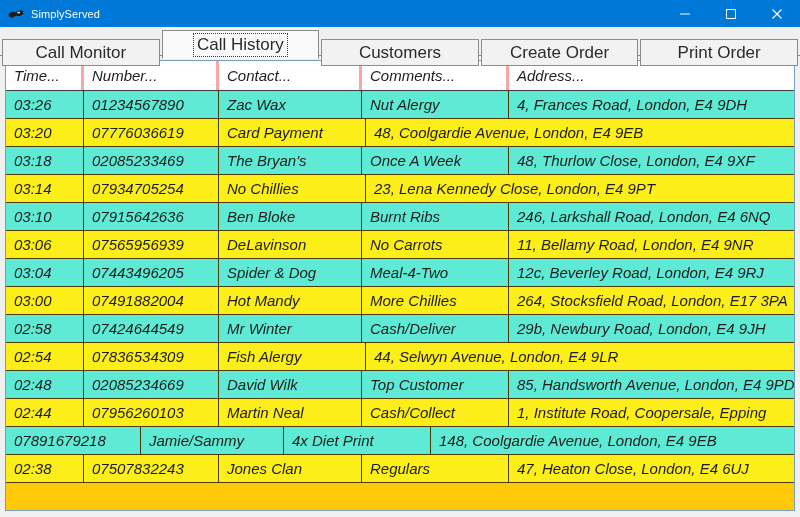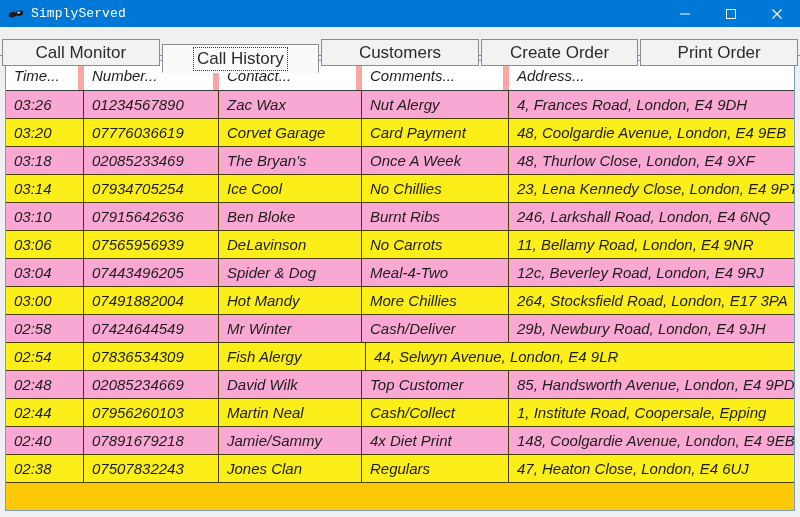--- a/index.html
+++ b/index.html
@@ -36,22 +36,22 @@
   .title-icon {
     width: 16px;
     height: 16px;
     margin-left: 8px;
     margin-right: 7px;
     display: block;
     flex: 0 0 auto;
   }
   .title-text {
     color: #ffffff;
-    font-size: 13px;
-    font-family: Liberation Mono, monospace;
+    font-size: 11px;
+    font-family: Liberation Sans, sans-serif;
     letter-spacing: 0.1px;
     white-space: nowrap;
   }
   .win-controls {
     position: absolute;
     right: 0;
     top: 0;
     height: 27px;
     display: flex;
     align-items: stretch;
@@ -91,21 +91,21 @@
     font-size: 17px;
     color: #2b2b2b;
     font-family: "Liberation Sans", sans-serif;
     position: relative;
     top: 11px;
   }
   .tab:last-child { margin-right: 0; }
   .tab.selected {
     background: #fafafa;
     height: 29px;
-    top: 18px;
+    top: 4px;
     border-bottom: 1px solid #fafafa;
     z-index: 3;
   }
   .tab.selected .tab-label {
     outline: 1px dotted #3a3a3a;
     outline-offset: 1px;
     padding: 0 2px;
   }
   .tab-label { white-space: nowrap; }
 
@@ -136,39 +136,39 @@
   }
   .hcell {
     box-sizing: border-box;
     display: flex;
     align-items: center;
     padding-left: 8px;
     font-style: italic;
     font-size: 15px;
     color: #1d1d1d;
     font-family: "Liberation Sans", sans-serif;
-    border-right: 6px solid #fca5a5;
+    border-right: 3px solid #fca5a5;
     background: #ffffff;
     white-space: nowrap;
     overflow: hidden;
   }
   .hcell:last-child { border-right: none; }
 
   .grid-body {
     flex: 1 1 auto;
     background: #ffc907;
     overflow: hidden;
   }
   .row {
     display: flex;
     height: 28px;
     box-sizing: border-box;
     border-bottom: 1px solid #4a3c00;
   }
-  .row.odd  { background: #f9a8d4; }
+  .row.odd  { background: #5eead4; }
   .row.even { background: #fbee19; }
 
   .cell {
     box-sizing: border-box;
     display: flex;
     align-items: center;
     padding-left: 8px;
     font-style: italic;
     font-size: 15px;
     color: #1d1d1d;
@@ -253,35 +253,33 @@
           <div class="row odd">
             <div class="cell c-time">03:26</div>
             <div class="cell c-number">01234567890</div>
             <div class="cell c-contact">Zac Wax</div>
             <div class="cell c-comment">Nut Alergy</div>
             <div class="cell c-address">4, Frances Road, London, E4 9DH</div>
           </div>
           <div class="row even">
             <div class="cell c-time">03:20</div>
             <div class="cell c-number">07776036619</div>
-            <div class="cell c-contact">Corvet Garage</div>
             <div class="cell c-comment">Card Payment</div>
             <div class="cell c-address">48, Coolgardie Avenue, London, E4 9EB</div>
           </div>
           <div class="row odd">
             <div class="cell c-time">03:18</div>
             <div class="cell c-number">02085233469</div>
             <div class="cell c-contact">The Bryan's</div>
             <div class="cell c-comment">Once A Week</div>
             <div class="cell c-address">48, Thurlow Close, London, E4 9XF</div>
           </div>
           <div class="row even">
             <div class="cell c-time">03:14</div>
             <div class="cell c-number">07934705254</div>
-            <div class="cell c-contact">Ice Cool</div>
             <div class="cell c-comment">No Chillies</div>
             <div class="cell c-address">23, Lena Kennedy Close, London, E4 9PT</div>
           </div>
           <div class="row odd">
             <div class="cell c-time">03:10</div>
             <div class="cell c-number">07915642636</div>
             <div class="cell c-contact">Ben Bloke</div>
             <div class="cell c-comment">Burnt Ribs</div>
             <div class="cell c-address">246, Larkshall Road, London, E4 6NQ</div>
           </div>
@@ -327,21 +325,20 @@
             <div class="cell c-address">85, Handsworth Avenue, London, E4 9PD</div>
           </div>
           <div class="row even">
             <div class="cell c-time">02:44</div>
             <div class="cell c-number">07956260103</div>
             <div class="cell c-contact">Martin Neal</div>
             <div class="cell c-comment">Cash/Collect</div>
             <div class="cell c-address">1, Institute Road, Coopersale, Epping</div>
           </div>
           <div class="row odd">
-            <div class="cell c-time">02:40</div>
             <div class="cell c-number">07891679218</div>
             <div class="cell c-contact">Jamie/Sammy</div>
             <div class="cell c-comment">4x Diet Print</div>
             <div class="cell c-address">148, Coolgardie Avenue, London, E4 9EB</div>
           </div>
           <div class="row even">
             <div class="cell c-time">02:38</div>
             <div class="cell c-number">07507832243</div>
             <div class="cell c-contact">Jones Clan</div>
             <div class="cell c-comment">Regulars</div>

